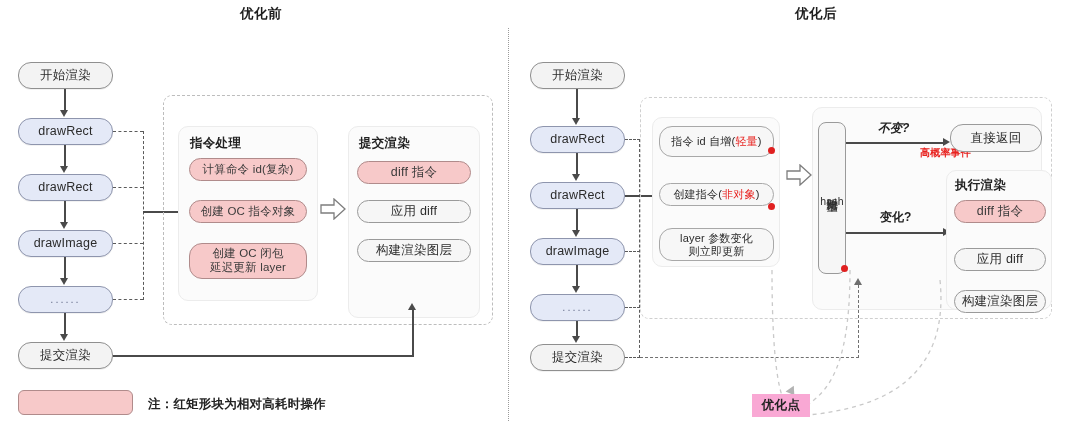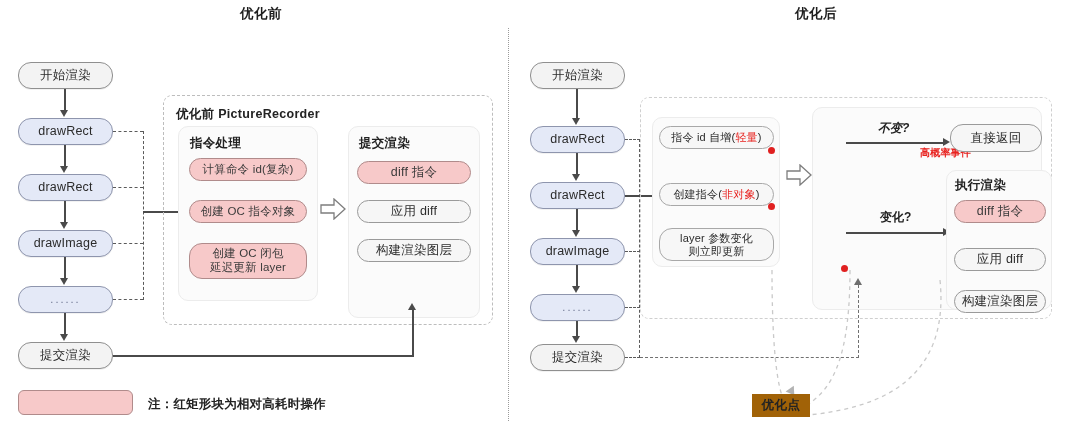--- a/index.html
+++ b/index.html
@@ -163,21 +163,21 @@
   }
   .legend-text{
     position:absolute;
     font-size:12.5px;color:#222;font-weight:bold;
     white-space:nowrap;letter-spacing:.2px;
   }
   .opt-tag{
     position:absolute;
     box-sizing:border-box;
     display:flex;align-items:center;justify-content:center;
-    background:#a16207;
+    background:#f9a8d4;
     color:#232323;font-size:12.5px;font-weight:bold;
     letter-spacing:.5px;
   }
   .dots-inner{
     font-size:11px;color:#6d7691;letter-spacing:2px;
   }
 </style>
 </head>
 <body>
 
@@ -210,21 +210,20 @@
 
   <div class="dln dln-h" style="left:113px;top:131px;width:30px;"></div>
   <div class="dln dln-h" style="left:113px;top:187px;width:30px;"></div>
   <div class="dln dln-h" style="left:113px;top:243px;width:30px;"></div>
   <div class="dln dln-h" style="left:113px;top:299px;width:30px;"></div>
   <div class="dln dln-v" style="left:143px;top:131px;height:169px;"></div>
   <div class="ln ln-h" style="left:143px;top:211px;width:43px;"></div>
   <div class="arrow-r" style="left:185px;top:207px;"></div>
 
   <div class="dash-box" style="left:163px;top:95px;width:330px;height:230px;"></div>
-  <div class="grp-title" style="left:176px;top:106px;">优化前 PictureRecorder</div>
 
   <div class="soft-box" style="left:178px;top:126px;width:140px;height:175px;"></div>
   <div class="grp-title" style="left:190px;top:135px;">指令处理</div>
   <div class="node n-pink" style="left:189px;top:200px;width:118px;height:23px;font-size:11.5px;">创建 OC 指令对象</div>
   <div class="node n-pink" style="left:189px;top:158px;width:118px;height:23px;font-size:11.5px;">计算命令 id(复杂)</div>
   <div class="node n-pink" style="left:189px;top:243px;width:118px;height:36px;font-size:11.5px;white-space:pre-line;">创建 OC 闭包
 延迟更新 layer</div>
 
   <svg class="blockarrow" style="left:320px;top:198px;" width="26" height="22" viewBox="0 0 26 22">
     <polygon points="1,7 14,7 14,1 25,11 14,21 14,15 1,15" fill="#ffffff" stroke="#7d7d7d" stroke-width="1.3"></polygon>
@@ -267,21 +266,21 @@
   <div class="dln dln-h" style="left:625px;top:251px;width:15px;"></div>
   <div class="dln dln-h" style="left:625px;top:307px;width:15px;"></div>
   <div class="dln dln-h" style="left:625px;top:357px;width:15px;"></div>
   <div class="dln dln-v" style="left:639px;top:139px;height:219px;"></div>
   <div class="ln ln-h" style="left:625px;top:195px;width:30px;"></div>
   <div class="arrow-r" style="left:653px;top:191px;"></div>
 
   <div class="dash-box" style="left:640px;top:97px;width:412px;height:222px;border-color:#cfcfcf;"></div>
 
   <div class="soft-box" style="left:652px;top:117px;width:128px;height:150px;"></div>
-  <div class="node n-plain-lite" style="left:659px;top:126px;width:115px;height:23px;font-size:11px;">
+  <div class="node n-plain-lite" style="left:659px;top:126px;width:115px;height:31px;font-size:11px;">
     <span>指令 id 自增(</span>
       <span class="redtxt">轻量</span>
       <span>)</span>
   </div>
   <div class="dot" style="left:768px;top:147px;"></div>
 
   <div class="node n-plain-lite" style="left:659px;top:183px;width:115px;height:23px;font-size:11px;">
     <span>创建指令(</span>
       <span class="redtxt">非对象</span>
       <span>)</span>
@@ -290,20 +289,24 @@
 
   <div class="node n-plain-lite" style="left:659px;top:228px;width:115px;height:33px;font-size:11px;white-space:pre-line;">layer 参数变化
 则立即更新</div>
 
   <svg class="blockarrow" style="left:786px;top:164px;" width="26" height="22" viewBox="0 0 26 22">
     <polygon points="1,7 14,7 14,1 25,11 14,21 14,15 1,15" fill="#ffffff" stroke="#7d7d7d" stroke-width="1.3"></polygon>
   </svg>
 
   <div class="soft-box" style="left:812px;top:107px;width:230px;height:203px;"></div>
 
+  <div class="node n-plain" style="left:818px;top:122px;width:28px;height:152px;flex-direction:column;border-radius:8px;">
+    <span class="vtext" style="font-size:11.5px;">对比增量</span>
+    <span style="font-size:10.5px;margin-top:2px;">hash</span>
+  </div>
   <div class="dot" style="left:841px;top:265px;"></div>
 
   <div class="ln ln-h" style="left:846px;top:142px;width:99px;"></div>
   <div class="arrow-r" style="left:943px;top:138px;"></div>
   <div class="label-blk" style="left:878px;top:120px;font-style:italic;">不变?</div>
   <div class="label-red" style="left:920px;top:146px;">高概率事件</div>
 
   <div class="node n-plain" style="left:950px;top:124px;width:92px;height:28px;">直接返回</div>
 
   <div class="ln ln-h" style="left:846px;top:232px;width:99px;"></div>

